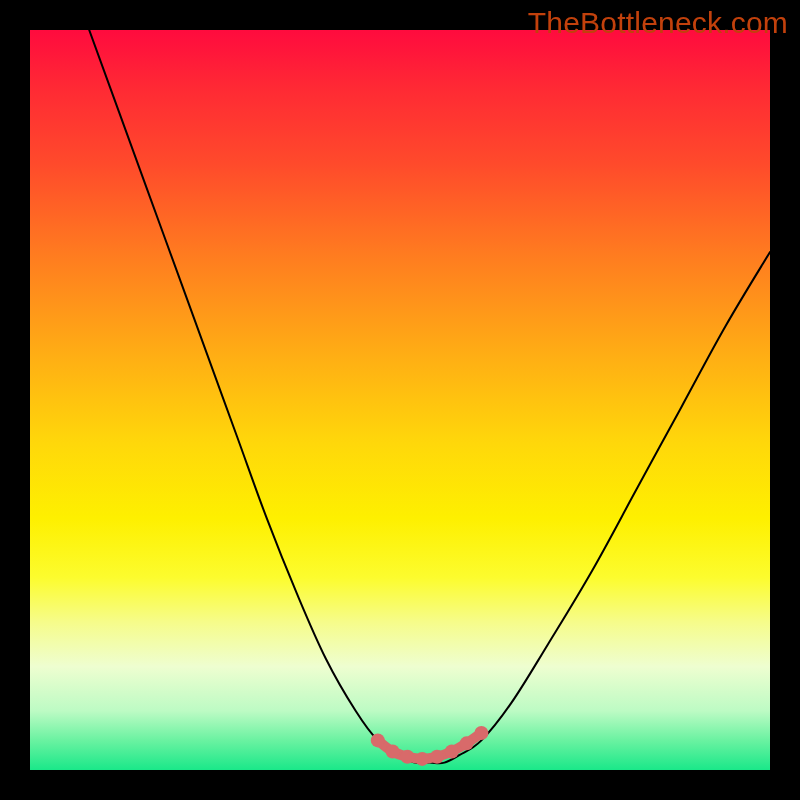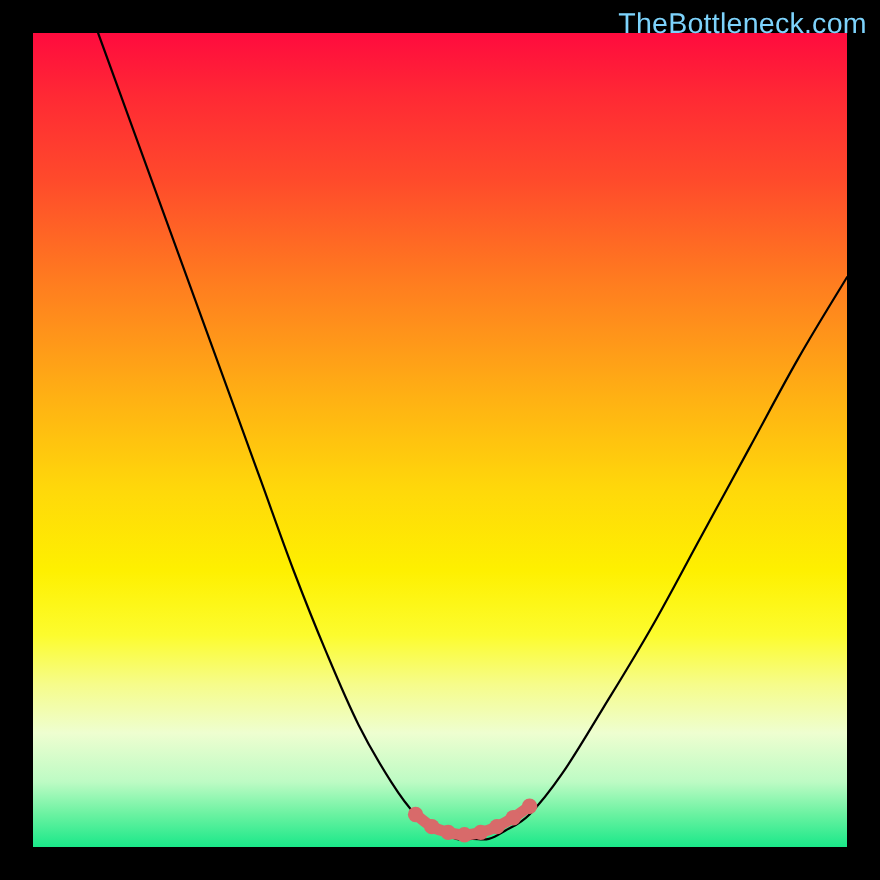--- a/index.html
+++ b/index.html
@@ -36,22 +36,22 @@
       #eefed0 86%,
       #bdfbc4 92%,
       #6af2a1 96%,
       #1ae889 100%
     );
   }
   .watermark {
     position: absolute;
     top: 6px;
     right: 12px;
-    color: #7dd3fc;
-    font-size: 26px;
+    color: #c2410c;
+    font-size: 30px;
     font-weight: 500;
     letter-spacing: 0.2px;
     user-select: none;
   }
   svg.curve {
     position: absolute;
     left: 0;
     top: 0;
     width: 740px;
     height: 740px;

